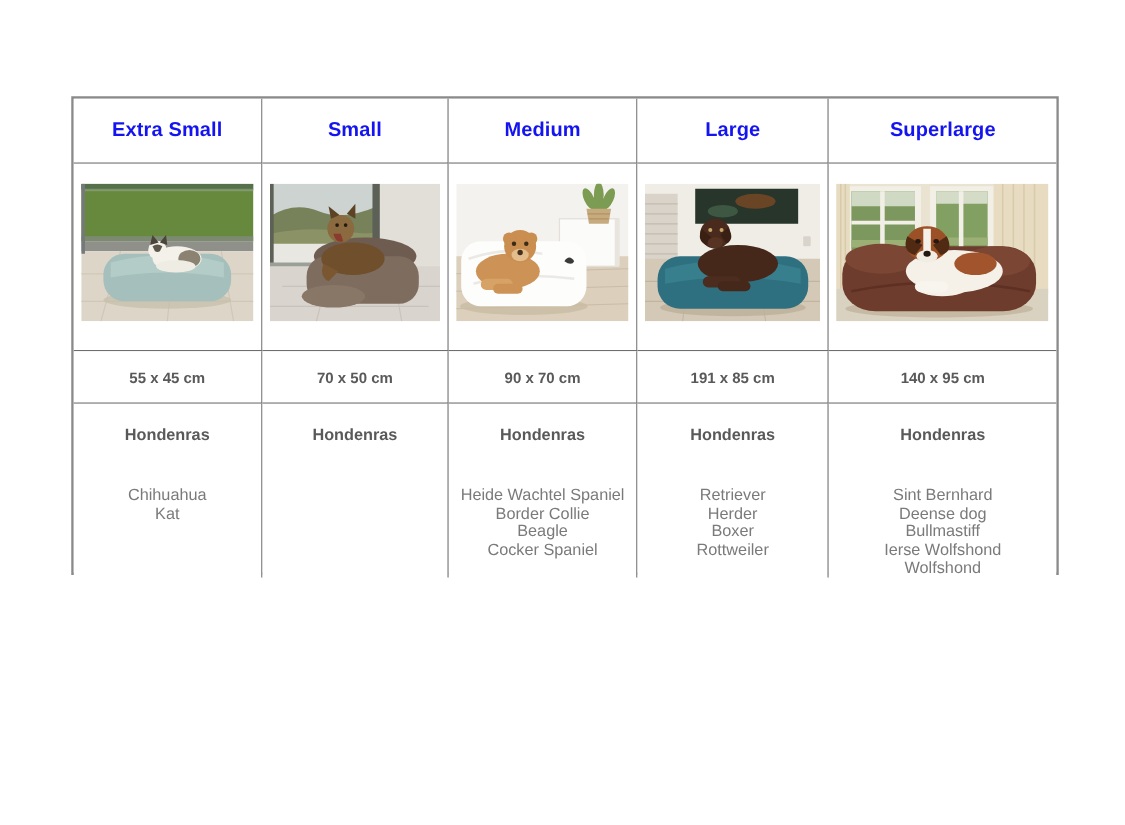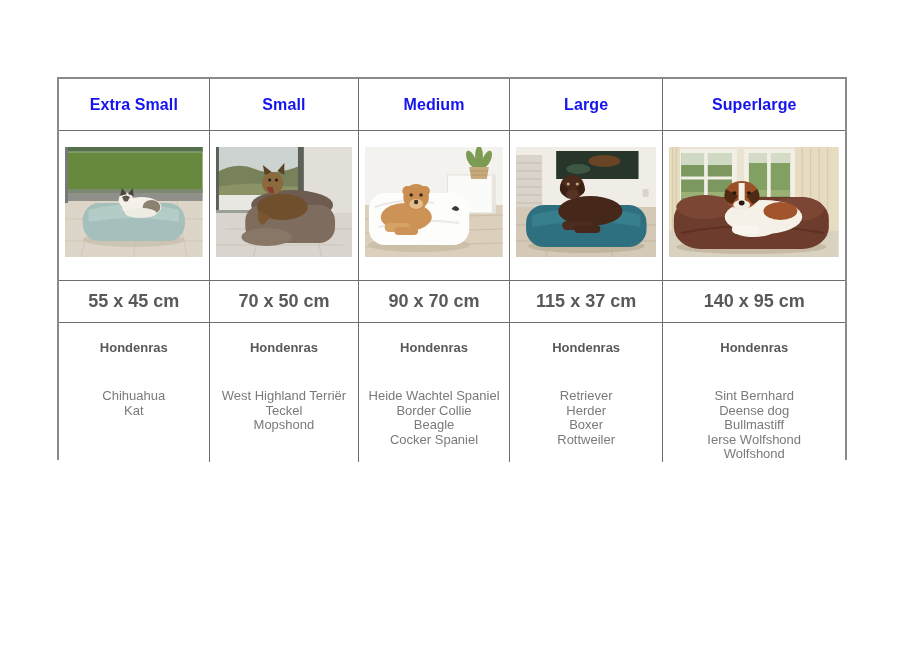--- a/index.html
+++ b/index.html
@@ -20,21 +20,21 @@
   .cell.last-row { border-bottom:none; }
 
   .header-cell { display:flex; align-items:center; justify-content:center;
     color:#1414f0; font-weight:bold; font-size:16px; letter-spacing:0.1px; }
 
   .photo-cell { padding:16px 6px 24px 6px; }
   .photo { width:100%; height:110px; }
   .photo svg { width:100%; height:100%; display:block; }
 
   .dim-cell { display:flex; align-items:center; justify-content:center;
-    color:#595959; font-weight:bold; font-size:18px; }
+    color:#595959; font-weight:bold; font-size:12px; }
 
   .breed-cell { text-align:center; padding-top:17px; font-size:13px; }
   .breed-title { font-weight:bold; color:#595959; margin-bottom:8px; }
   .breed-list { color:#7a7a7a; line-height:14.6px;margin-top:34px; }
 </style>
 </head>
 <body>
 
 <div class="page">
   <div class="size-table">
@@ -202,38 +202,33 @@
           <circle cx="60" cy="56" r="2.4" fill="#241811"></circle>
           <circle cx="54" cy="46" r="1.8" fill="#241811"></circle>
           <circle cx="66" cy="46" r="1.8" fill="#241811"></circle>
         </svg>
       </div>
     </div>
 
     <div class="cell dim-cell">55 x 45 cm</div>
     <div class="cell dim-cell">70 x 50 cm</div>
     <div class="cell dim-cell">90 x 70 cm</div>
-    <div class="cell dim-cell">115 x 37 cm</div>
+    <div class="cell dim-cell">191 x 85 cm</div>
     <div class="cell dim-cell last-col">140 x 95 cm</div>
 
     <div class="cell breed-cell last-row">
       <div class="breed-title">Hondenras</div>
       <div class="breed-list">
         <div>Chihuahua</div>
         <div>Kat</div>
       </div>
     </div>
 
     <div class="cell breed-cell last-row">
       <div class="breed-title">Hondenras</div>
-      <div class="breed-list">
-        <div>West Highland Terriër</div>
-        <div>Teckel</div>
-        <div>Mopshond</div>
-      </div>
     </div>
 
     <div class="cell breed-cell last-row">
       <div class="breed-title">Hondenras</div>
       <div class="breed-list">
         <div>Heide Wachtel Spaniel</div>
         <div>Border Collie</div>
         <div>Beagle</div>
         <div>Cocker Spaniel</div>
       </div>

